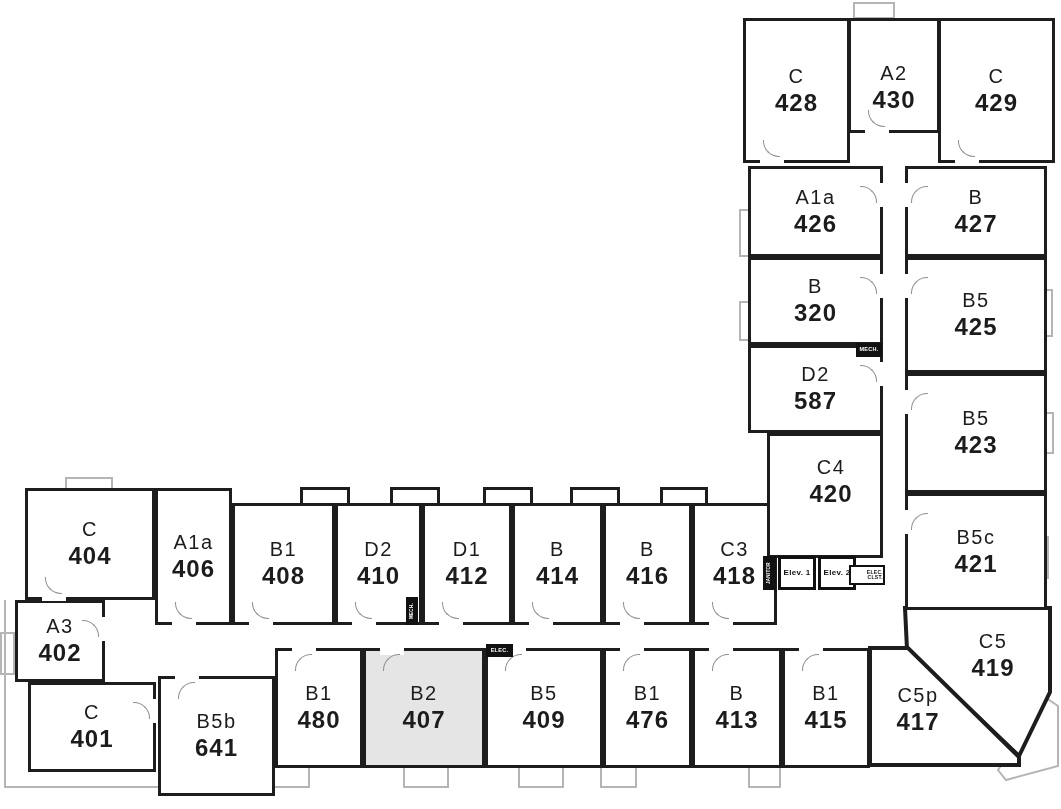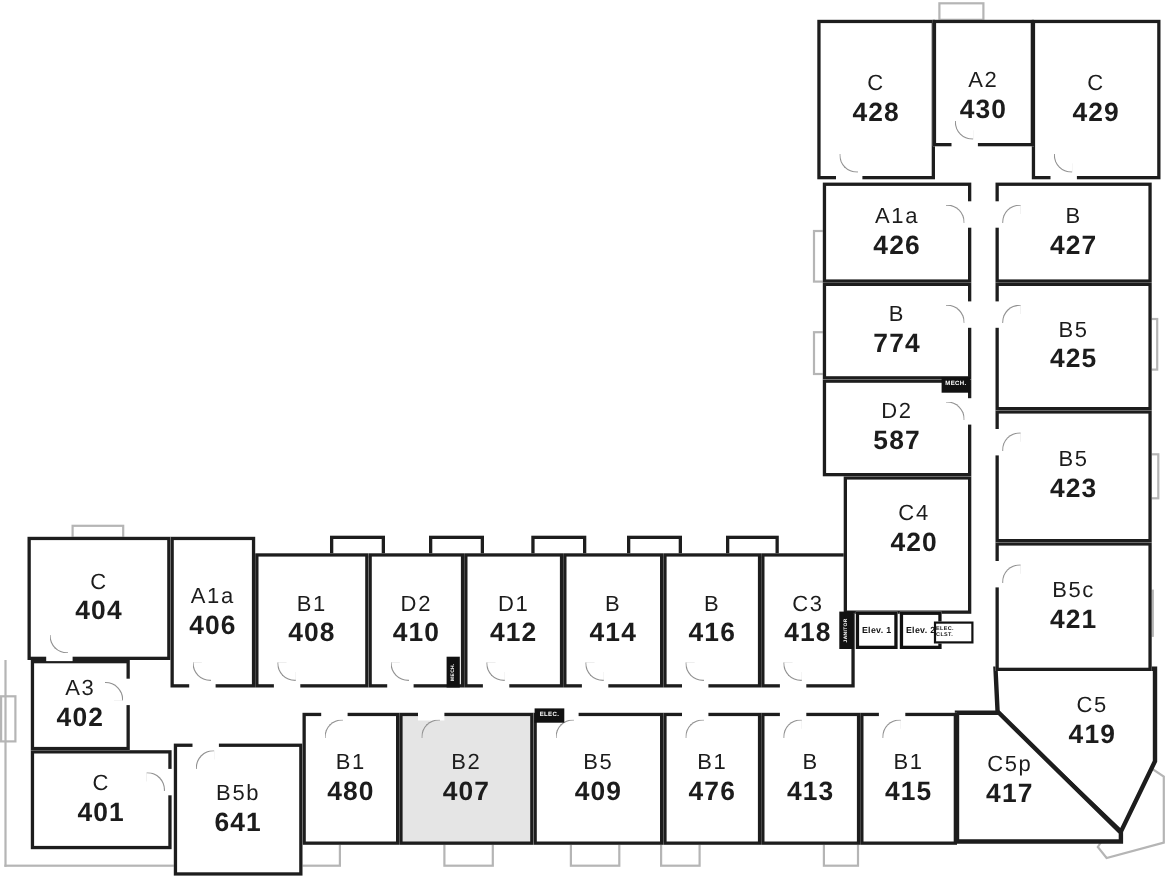--- a/index.html
+++ b/index.html
@@ -11,21 +11,21 @@
   .unit.hl{background:#e5e5e5;}
   .lbl{display:flex;flex-direction:column;align-items:center;color:#1c1c1c;line-height:1.15;}
   .u-type{font-size:20px;letter-spacing:1.5px;}
   .u-num{font-size:24px;font-weight:700;letter-spacing:1px;margin-top:1px;}
   .abs-lbl{position:absolute;z-index:2;transform:translate(-50%,-50%);cursor:pointer;}
   .bal{position:absolute;background:#fff;border:2px solid #b5b5b5;box-sizing:border-box;z-index:0;}
   .bay{position:absolute;background:#fff;border:3px solid #1d1d1d;box-sizing:border-box;z-index:0;}
   .patio{position:absolute;left:4px;top:600px;width:200px;height:186px;z-index:0;
          border-left:2px solid #b5b5b5;border-bottom:2px solid #b5b5b5;}
   .srv{position:absolute;box-sizing:border-box;z-index:2;display:flex;align-items:center;
-       justify-content:center;text-align:left;line-height:1.05;letter-spacing:.3px;}
+       justify-content:center;text-align:right;line-height:1.05;letter-spacing:.3px;}
   .srv.blk{background:#111;color:#fff;font-weight:700;}
   .elev{border:3px solid #111;background:#fff;color:#111;font-weight:700;font-size:8px;}
   .vert{writing-mode:vertical-rl;transform:rotate(180deg);}
   .door{position:absolute;pointer-events:none;z-index:3;}
   .d-b{left:14px;bottom:-4px;width:24px;height:24px;}
   .d-b::before{content:"";position:absolute;left:0;bottom:0;width:24px;height:8px;background:#fff;}
   .d-b::after{content:"";position:absolute;left:3px;bottom:7px;width:16px;height:16px;
       border-left:1.3px solid #909090;border-bottom:1.3px solid #909090;border-bottom-left-radius:16px;}
   .d-t{left:14px;top:-4px;width:24px;height:24px;}
   .d-t::before{content:"";position:absolute;left:0;top:0;width:24px;height:8px;background:#fff;}
@@ -76,21 +76,21 @@
   </svg>
 
   <div id="units">
       <div class="unit" style="left: 28px; top: 682px; width: 128px; height: 90px;">
         <div class="lbl">
           <span class="u-type">C</span>
           <span class="u-num">401</span>
         </div>
         <div class="door d-r"></div>
       </div>
-      <div class="unit" style="left: 28px; top: 600px; width: 90px; height: 82px;">
+      <div class="unit" style="left: 15px; top: 600px; width: 90px; height: 82px;">
         <div class="lbl">
           <span class="u-type">A3</span>
           <span class="u-num">402</span>
         </div>
         <div class="door d-r"></div>
       </div>
       <div class="unit" style="left: 158px; top: 676px; width: 117px; height: 120px;">
         <div class="lbl">
           <span class="u-type">B5b</span>
           <span class="u-num">641</span>
@@ -230,21 +230,21 @@
       <div class="unit" style="left: 905px; top: 373px; width: 142px; height: 120px;">
         <div class="lbl">
           <span class="u-type">B5</span>
           <span class="u-num">423</span>
         </div>
         <div class="door d-l"></div>
       </div>
       <div class="unit" style="left: 748px; top: 257px; width: 135px; height: 88px;">
         <div class="lbl">
           <span class="u-type">B</span>
-          <span class="u-num">774</span>
+          <span class="u-num">320</span>
         </div>
         <div class="door d-r"></div>
       </div>
       <div class="unit" style="left: 905px; top: 257px; width: 142px; height: 116px;">
         <div class="lbl">
           <span class="u-type">B5</span>
           <span class="u-num">425</span>
         </div>
         <div class="door d-l"></div>
       </div>

